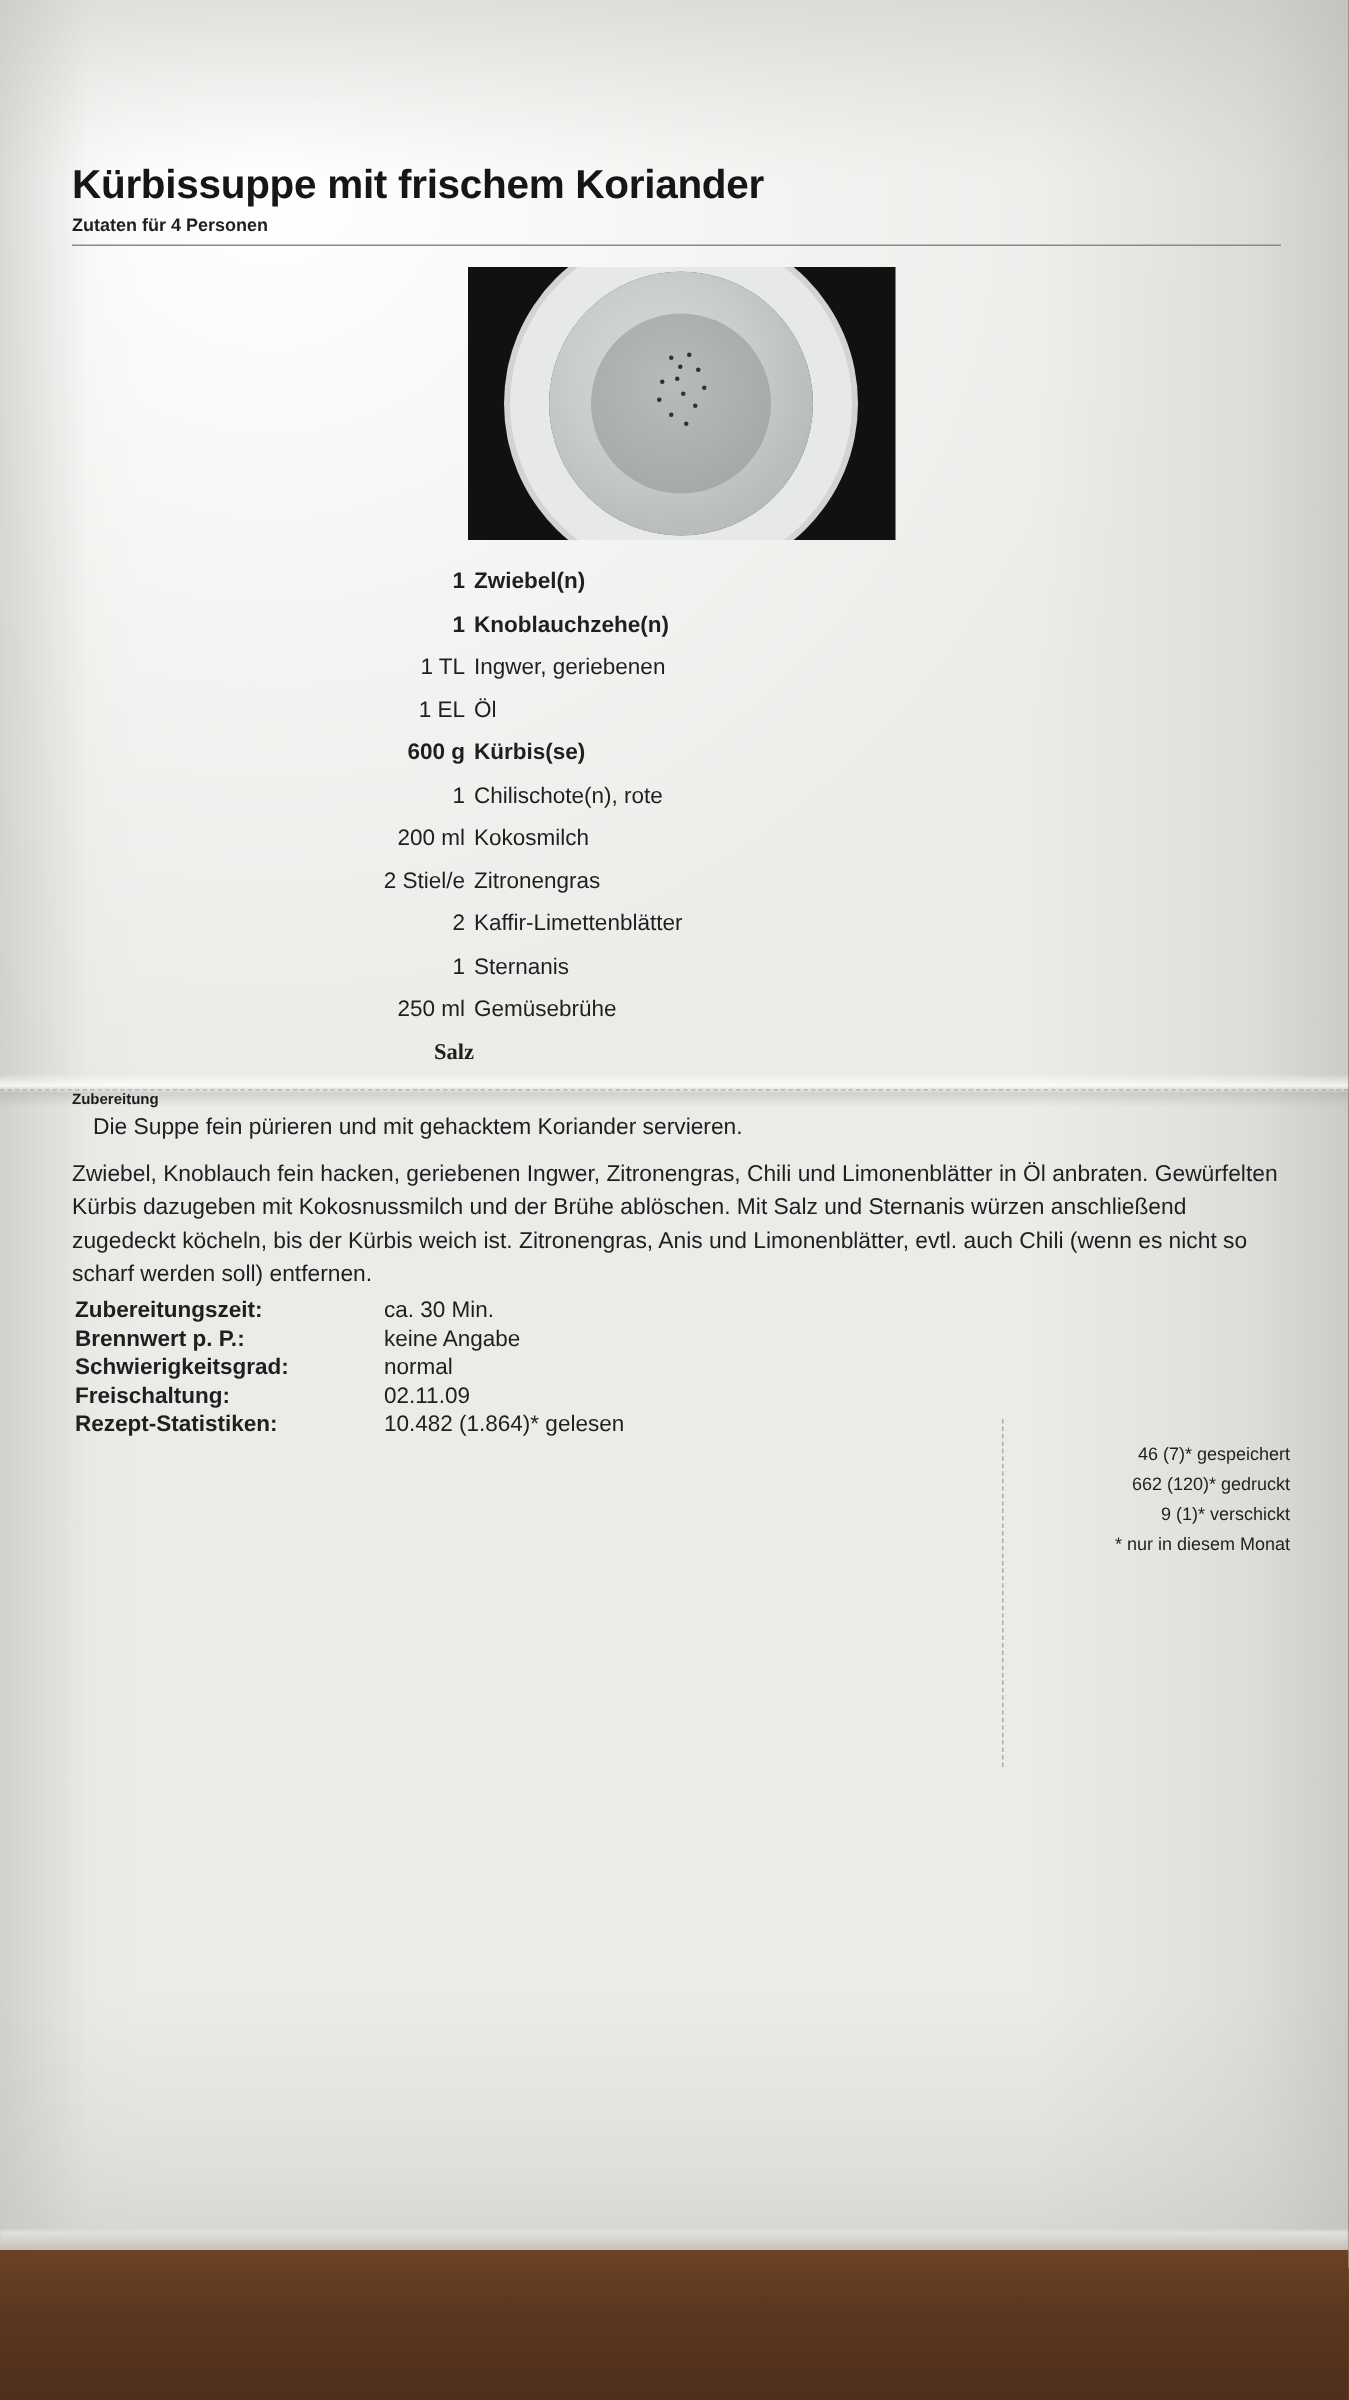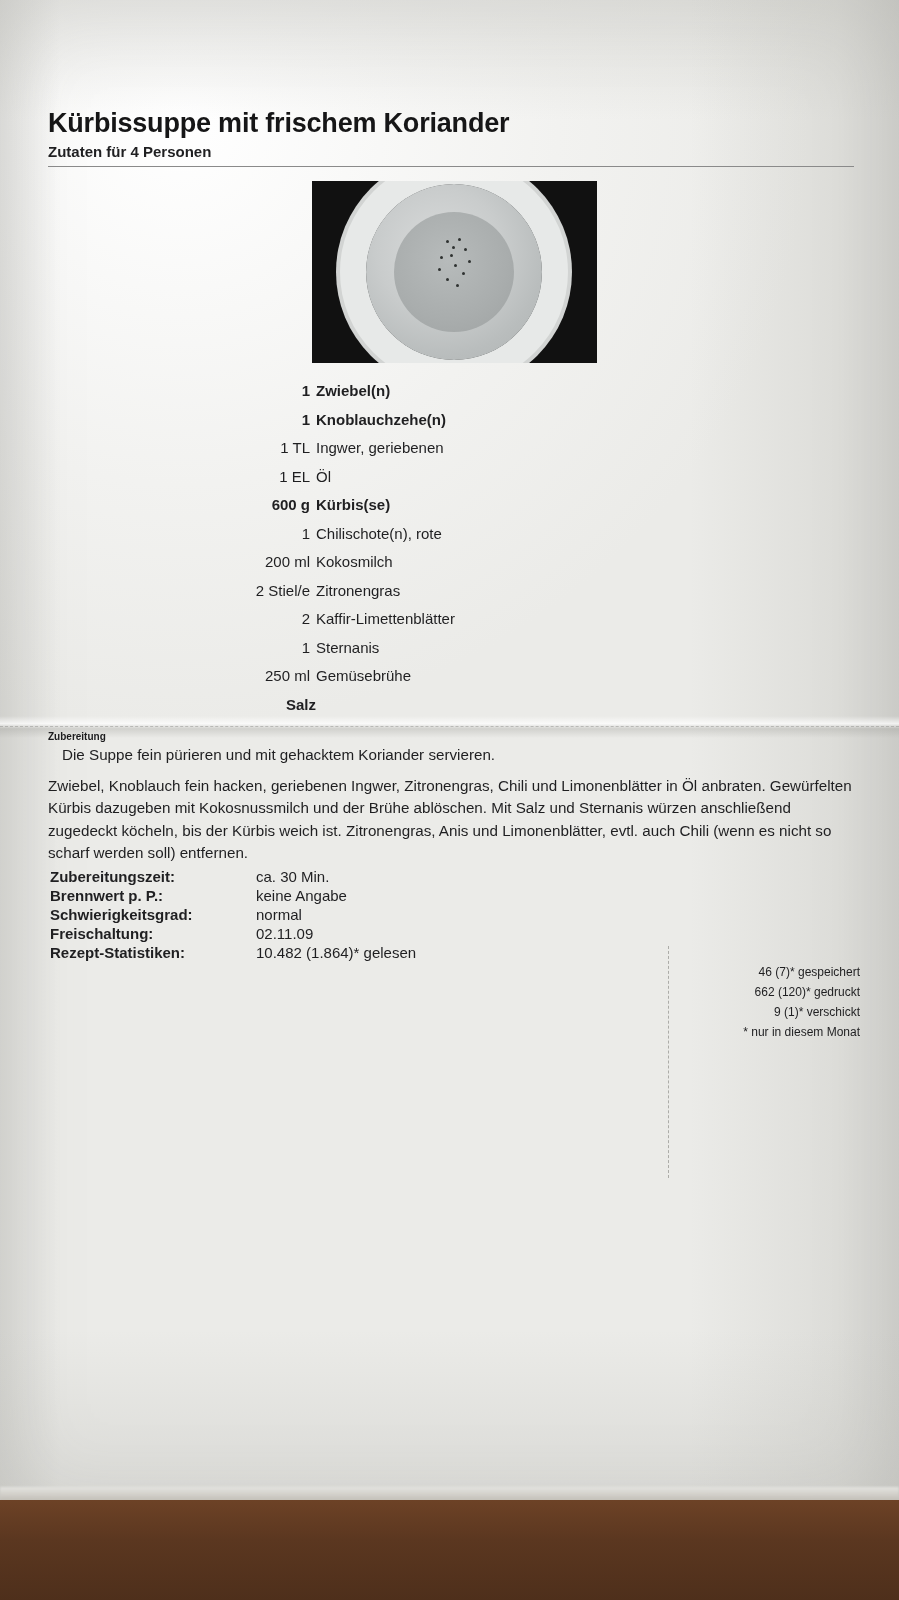--- a/index.html
+++ b/index.html
@@ -99,21 +99,21 @@
     line-height: 1.15;
   }
   #recipe-subtitle {
     font-size: 13.5px;
     font-weight: bold;
     color: #242426;
     line-height: 1.35;
     margin: 0 0 2px 0;
   }
   #servings-line {
-    font-size: 15px;
+    font-size: 12px;
     font-weight: bold;
     color: #1f1f21;
     margin: 0 0 6px 0;
   }
   .rule {
     height: 1px;
     background: #8a8a8a;
     width: 806px;
     margin: 0 0 14px 0;
   }
@@ -180,20 +180,21 @@
   }
   .ing-name.bold, .ing-amount.bold {
     font-weight: bold;
   }
   .ing-salt {
     width: 268px;
     text-align: right;
     font-size: 15px;
     font-weight: bold;
     color: #1f1f21;
+    font-family: Liberation Serif, serif;
   }
 
   
   #prep-heading {
     font-size: 10px;
     font-weight: bold;
     margin: 4px 0 2px 0;
     color: #1c1c1e;
   }
   #prep-text {

